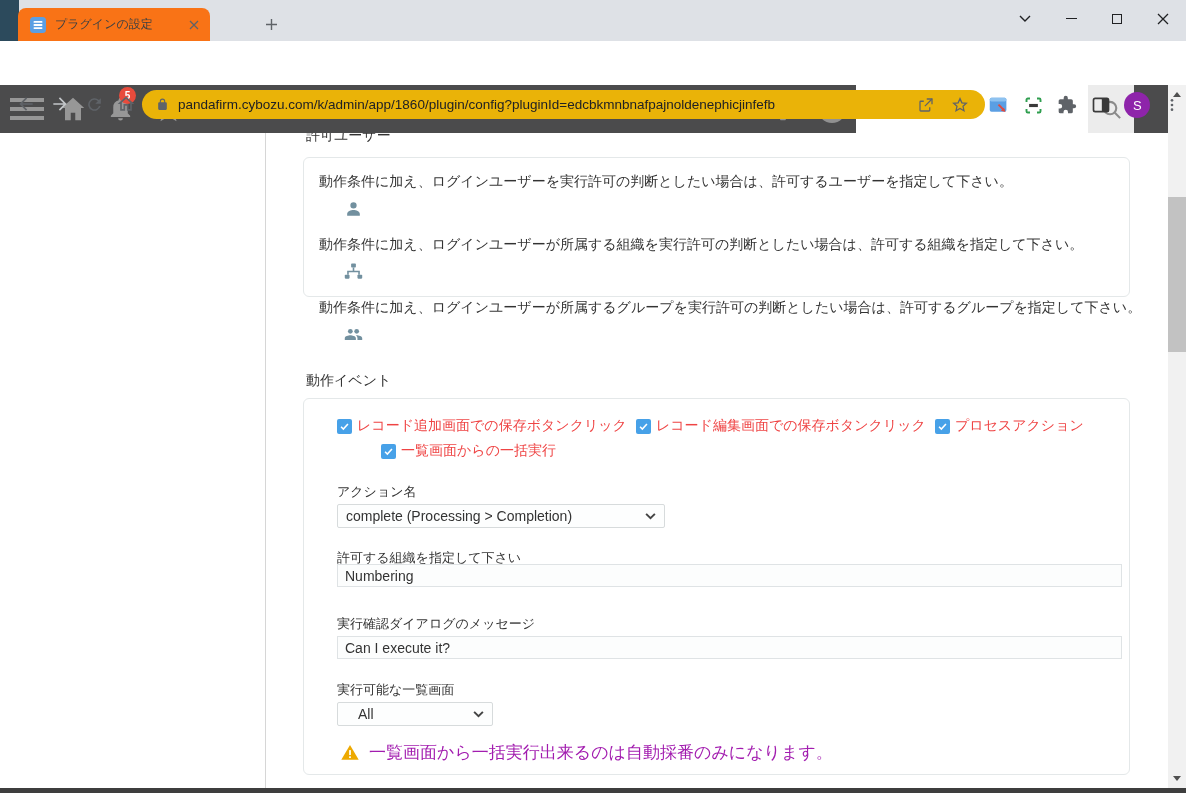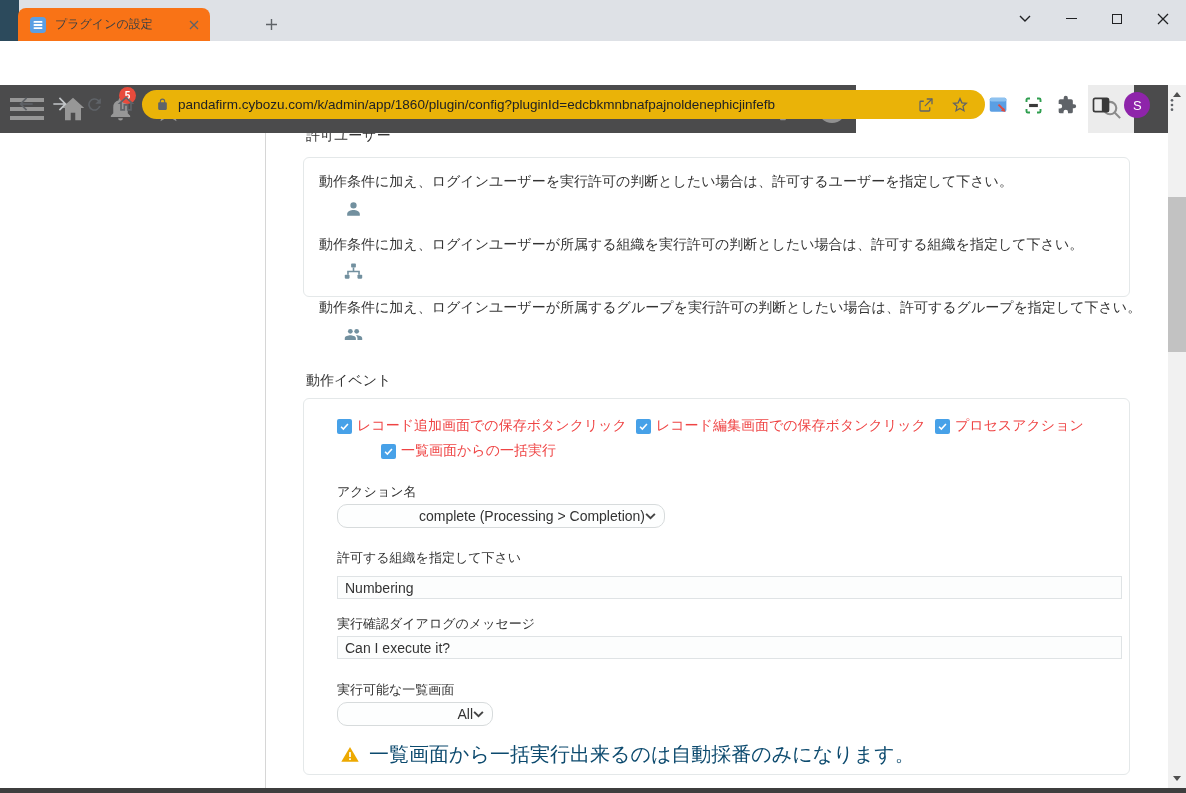--- a/index.html
+++ b/index.html
@@ -45,25 +45,25 @@
   .group-box { position:absolute; left:303px; width:827px; background:#fff; border:1px solid #e4e8e9; border-radius:6px; z-index:2; }
   .help-text { position:absolute; left:15px; font-size:14px; color:#333; white-space:nowrap; }
   .help-icon { position:absolute; left:40px; width:19px; height:19px; }
 
   .cb-row { position:absolute; left:33px; display:flex; gap:9px; align-items:center; }
   .cb-item { display:flex; align-items:center; }
   .checkbox { width:15px; height:15px; background:#47a1e8; border-radius:2px; display:flex; align-items:center; justify-content:center; }
   .cb-label { margin-left:5px; font-size:14px; color:#ef4444; white-space:nowrap; }
 
   .field-label { position:absolute; left:33px; font-size:13px; color:#333; }
-  .select-box { position:absolute; left:33px; height:24px; border:1px solid #d7dbdc; border-radius:10px; background:#fdfefe; display:flex; align-items:center; padding:0 8px; font-size:14px; color:#333;text-align:right; }
+  .select-box { position:absolute; left:33px; height:24px; border:1px solid #d7dbdc; border-radius:2px; background:#fdfefe; display:flex; align-items:center; padding:0 8px; font-size:14px; color:#333; }
   .select-box .sel-value { flex:1; white-space:nowrap; overflow:hidden; }
   .text-input { position:absolute; left:33px; width:785px; height:23px; border:1px solid #dfe3e5; background:#fcfdfd; font-size:14px; color:#333; padding:0 7px; font-family:inherit; outline:none; }
   .warning-row { position:absolute; left:36px; display:flex; align-items:center; gap:9px; }
-  .warning-text { font-size:20px; color:#0c4a6e; white-space:nowrap; }
+  .warning-text { font-size:17px; color:#a21caf; white-space:nowrap; }
 
   
   .scrollbar { position:absolute; left:1168px; top:85px; width:18px; height:703px; background:#f1f1f1; z-index:15; }
   .sb-arrow-up { position:absolute; left:5px; top:7px; width:0; height:0; border-left:4px solid transparent; border-right:4px solid transparent; border-bottom:5px solid #505050; }
   .sb-arrow-down { position:absolute; left:5px; bottom:7px; width:0; height:0; border-left:4px solid transparent; border-right:4px solid transparent; border-top:5px solid #505050; }
   .sb-thumb { position:absolute; left:0; top:112px; width:18px; height:155px; background:#c2c2c2; }
 
   .bottombar { position:absolute; left:0; top:788px; width:1186px; height:5px; background:#3e3e3e; z-index:16; }
 </style>
 </head>
@@ -251,21 +251,21 @@
 
     <div class="field-label" style="top:84px;">アクション名</div>
     <div class="select-box" style="top:105px; width:328px;">
       <span class="sel-value">complete (Processing &gt; Completion)</span>
       <svg width="11" height="7" viewBox="0 0 12 8">
           <path d="M1 1l5 5 5-5" stroke="#444" stroke-width="2.2" fill="none"></path>
         </svg>
     </div>
 
     <div class="field-label" style="top:150px;">許可する組織を指定して下さい</div>
-    <input class="text-input" style="top: 177px;" value="Numbering">
+    <input class="text-input" style="top: 165px;" value="Numbering">
 
     <div class="field-label" style="top:216px;">実行確認ダイアログのメッセージ</div>
     <input class="text-input" style="top: 237px;" value="Can I execute it?">
 
     <div class="field-label" style="top:282px;">実行可能な一覧画面</div>
     <div class="select-box" style="top:303px; width:156px;padding-left:20px;">
       <span class="sel-value">All</span>
       <svg width="11" height="7" viewBox="0 0 12 8">
           <path d="M1 1l5 5 5-5" stroke="#444" stroke-width="2.2" fill="none"></path>
         </svg>

